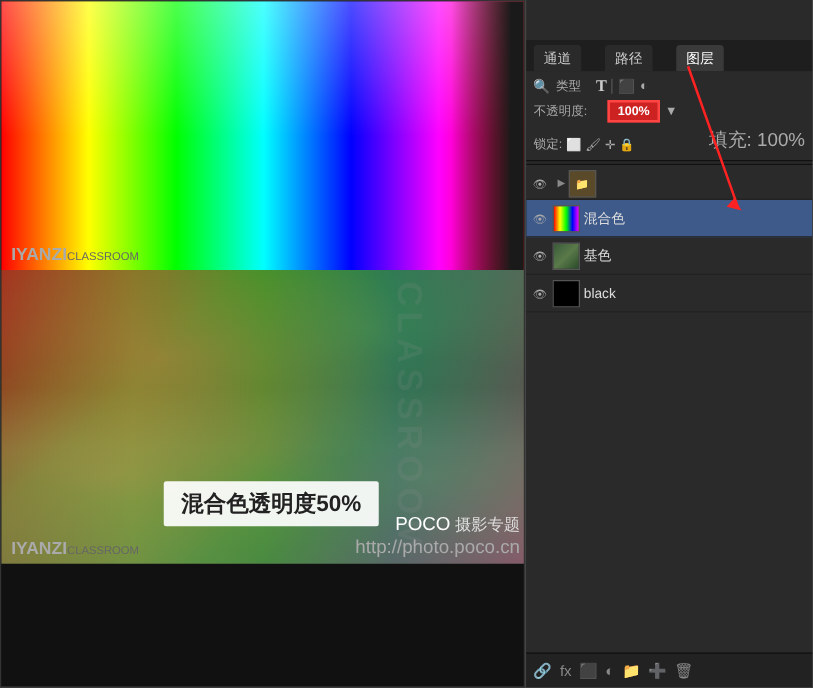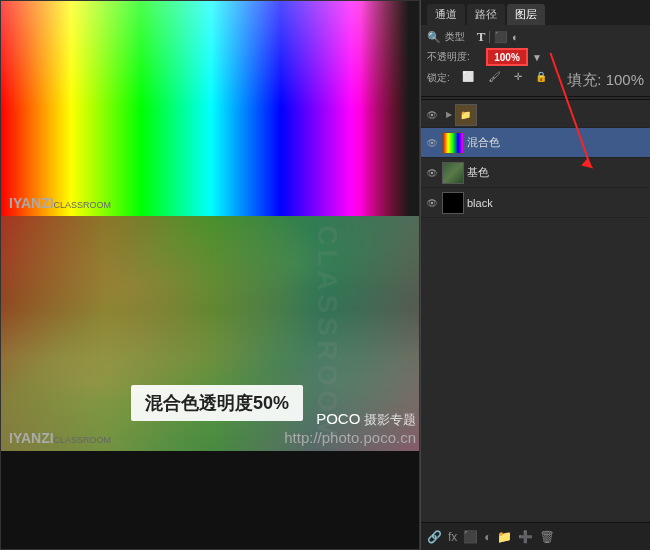--- a/index.html
+++ b/index.html
@@ -234,21 +234,22 @@
       position: relative;
       display: flex;
       flex-direction: column;
     }
 
     
     .ps-tabs {
       display: flex;
       background: #1e1e1e;
       padding: 4px 6px 0;
-      gap: 2px;
+      gap: 19px;
+      margin-top: 32px;
     }
 
     .ps-tab {
       padding: 3px 8px;
       font-size: 11px;
       color: #ccc;
       background: #2a2a2a;
       border-radius: 3px 3px 0 0;
       cursor: pointer;
     }
@@ -278,22 +279,22 @@
       border: 1px solid #555;
       color: #ccc;
       font-size: 10px;
       padding: 1px 3px;
       height: 18px;
       flex: 1;
     }
 
     .ps-lock-row {
       display: flex;
-      align-items: flex-start;
-      gap: 13px;
+      align-items: flex-end;
+      gap: 3px;
       padding: 2px 0;
     }
 
     .ps-lock-label {
       font-size: 10px;
       color: #aaa;
     }
 
     .ps-lock-icon {
       font-size: 10px;

